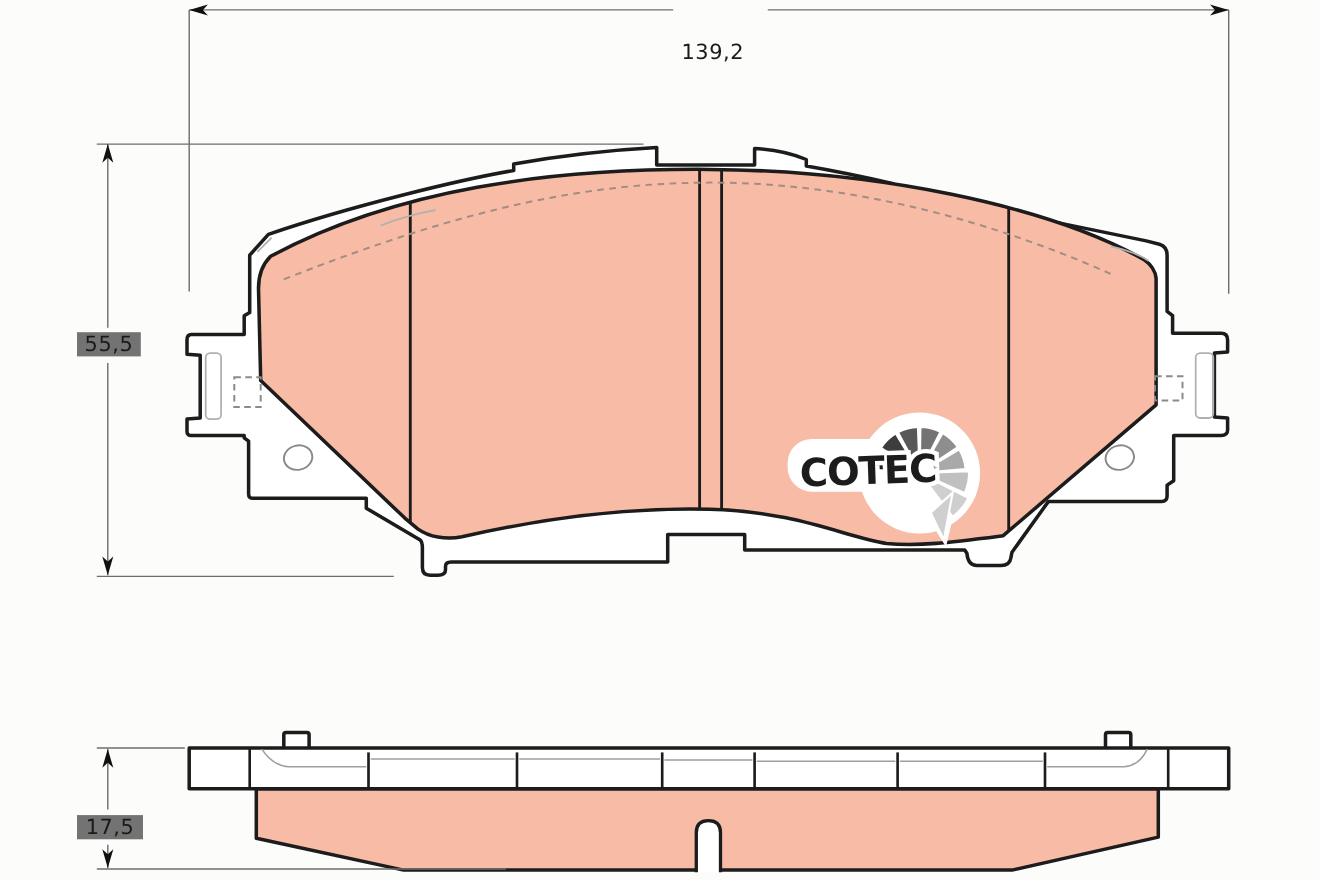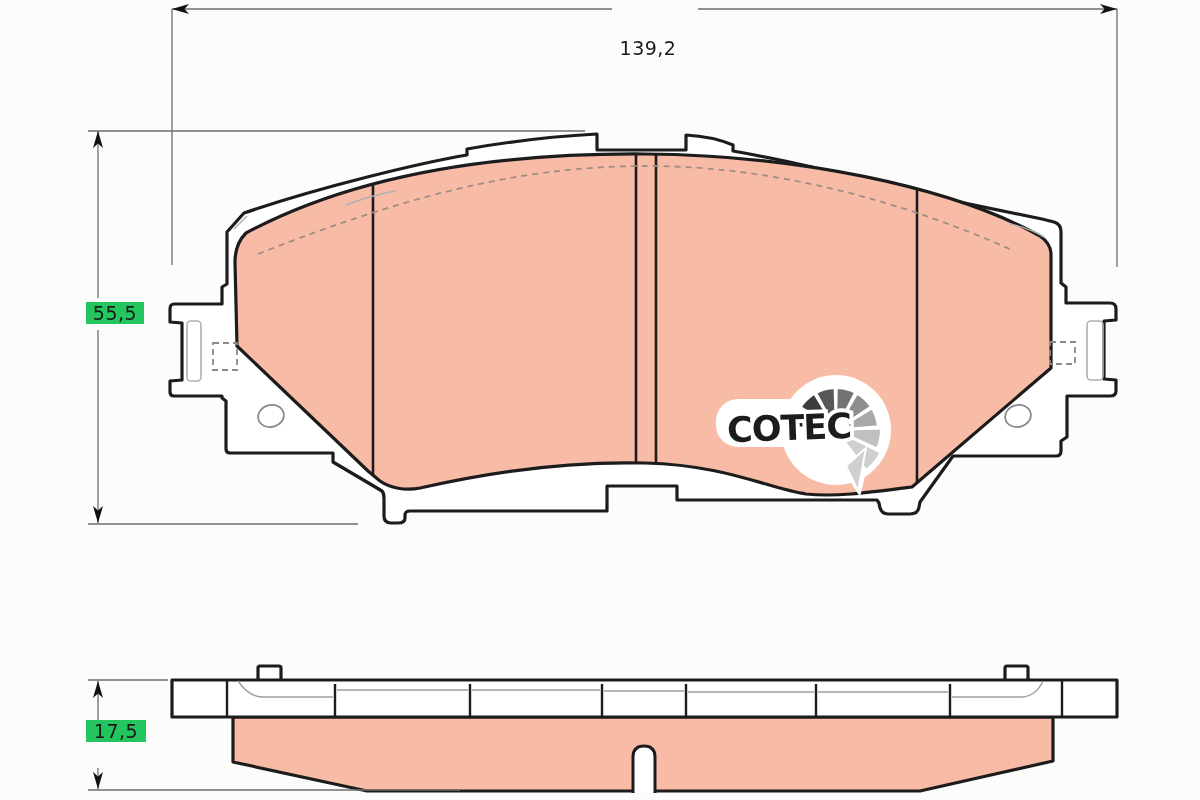--- a/index.html
+++ b/index.html
@@ -26,21 +26,21 @@
   .shimline{fill:none;stroke:#9e9e9e;stroke-width:1.4;}
 
   .dim-label{
     position:absolute;
     font-size:19px;
     letter-spacing:0.5px;
     color:#1a1a1a;
     text-align:center;
     line-height:20px;
   }
-  .dim-label.masked{background:#22c55e;padding:1px 0;margin-left:16px;}
+  .dim-label.masked{background:#737373;padding:1px 0;}
 
   .logo-text{
     font-size:35px;
     font-weight:bold;
     letter-spacing:-1px;
     fill:#1c1c1c;
     stroke:#ffffff;
     stroke-width:8px;
     paint-order:stroke;
   }
@@ -213,15 +213,15 @@
     <line class="dim" x1="98" y1="768" x2="98" y2="789"></line>
     <line class="dim" x1="88" y1="680" x2="168" y2="680"></line>
     <line class="dim" x1="88" y1="790" x2="460" y2="790"></line>
     <polygon class="arrow" points="98,681 93,698 98,693.5 103,698"></polygon>
     <polygon class="arrow" points="98,789 93,772 98,776.5 103,772"></polygon>
   </g>
 </svg>
 
 <div class="dim-label" style="left:600px;top:0px;width:96px;margin-top:38px;">139,2</div>
 <div class="dim-label masked" style="left:70px;top:302px;width:58px;">55,5</div>
-<div class="dim-label masked" style="left:70px;top:720px;width:60px;">17,5</div>
+<div class="dim-label masked" style="left:70px;top:741px;width:60px;">17,5</div>
 
 </div>
 
 </body></html>

